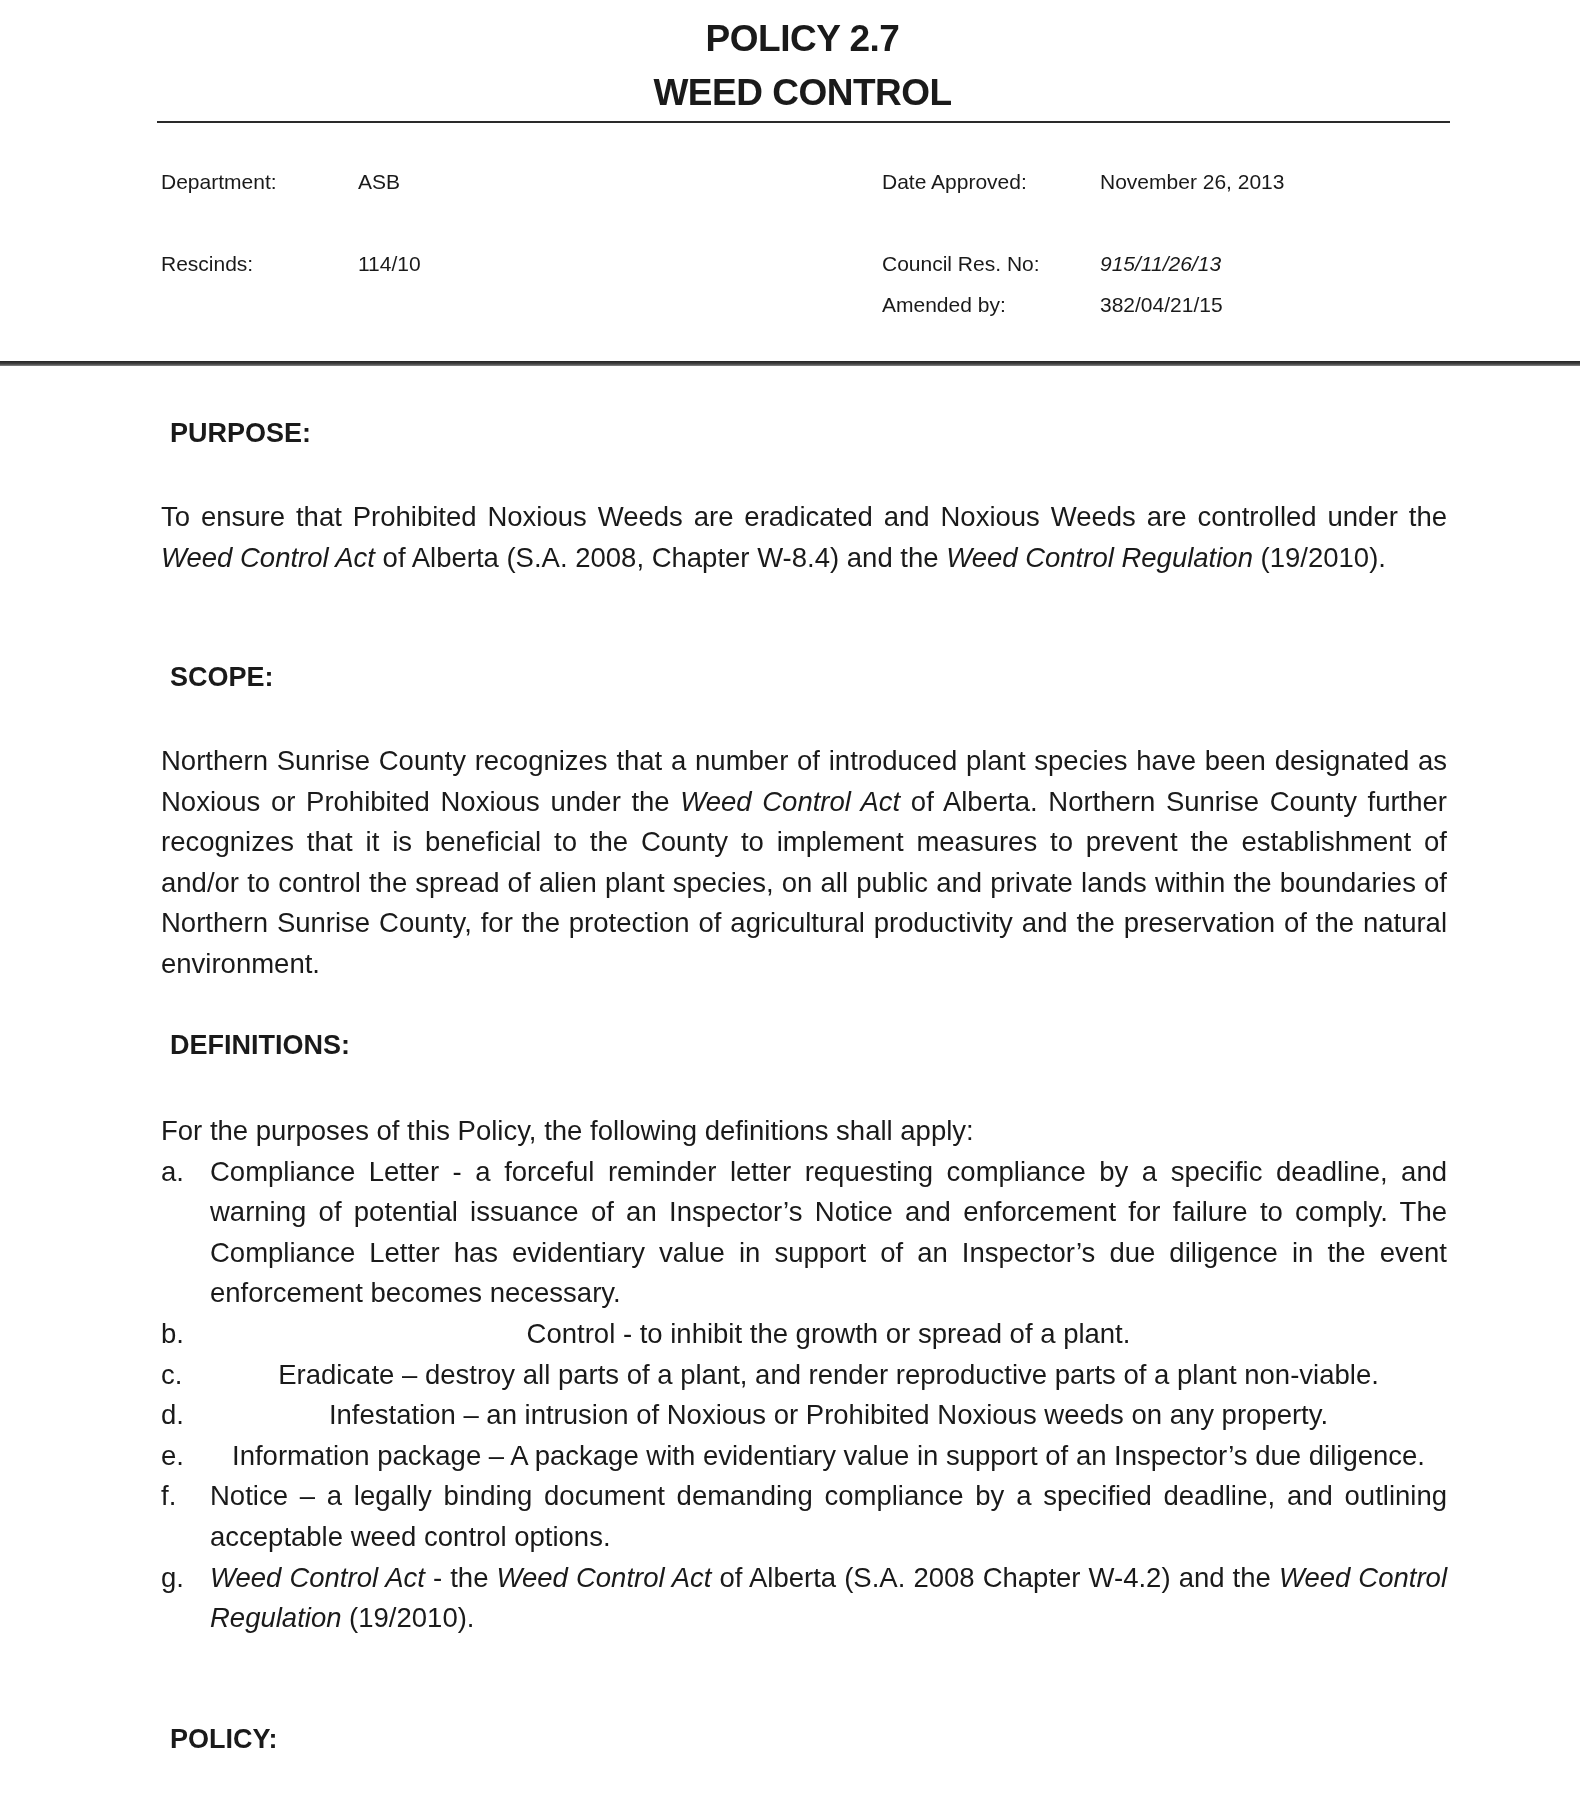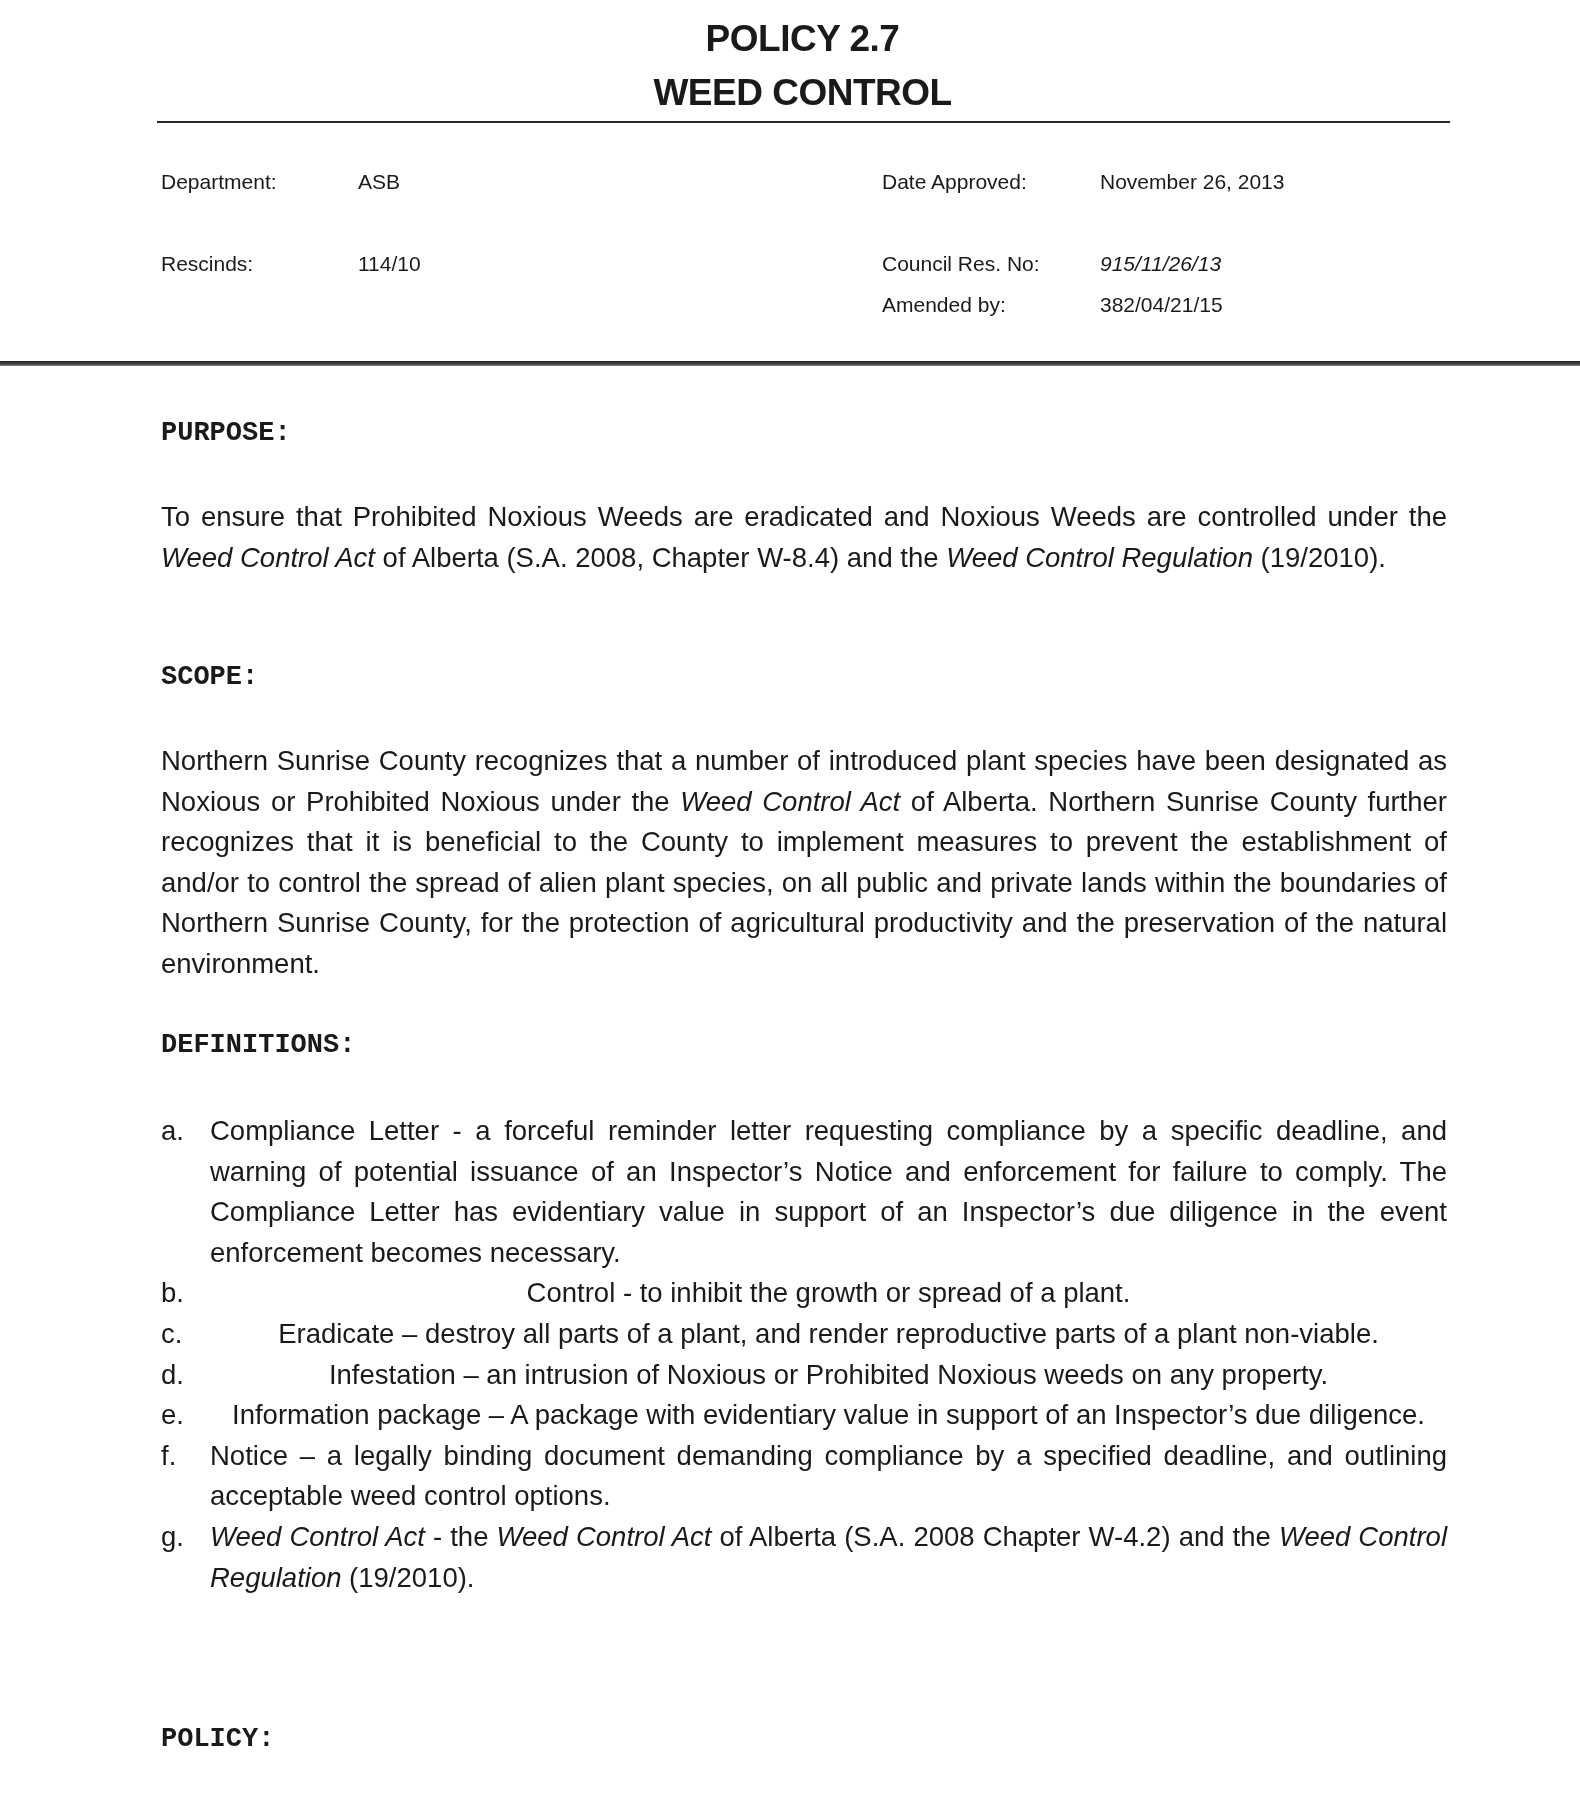--- a/index.html
+++ b/index.html
@@ -5,21 +5,21 @@
   html, body { margin: 0; padding: 0; background: #ffffff; }
   body { width: 1580px; height: 1797px; position: relative; overflow: hidden;
          font-family: "Liberation Sans", "DejaVu Sans", sans-serif; color: #1a1a1a; }
   .title { position: absolute; left: 0; width: 1605px; text-align: center;
            font-weight: bold; font-size: 37px; letter-spacing: -0.5px; }
   .rule-thin { position: absolute; left: 157px; width: 1293px; height: 2px; background: #2a2a2a; top: 121px; }
   .rule-thick { position: absolute; left: 0; width: 1580px; top: 361px; height: 5px;
                 background: linear-gradient(#222 0, #444 60%, #888 100%); }
   .meta { position: absolute; font-size: 21px; white-space: nowrap; }
   .meta.right { }
-  .heading { position: absolute; left: 161px; font-size: 27px; font-weight: bold; font-family: Liberation Mono, monospace; }
+  .heading { position: absolute; left: 170px; font-size: 27px; font-weight: bold; }
   .para { position: absolute; left: 161px; width: 1286px; font-size: 27.5px; line-height: 40.6px;
           text-align: justify; }
   .para i, .def-text i { font-style: italic; }
   .deflist { position: absolute; left: 161px; width: 1286px; top: 1111px; font-size: 27.5px; line-height: 40.6px; }
   .def-intro { display: block; }
   .def-item { display: flex; }
   .def-letter { width: 49px; flex: none; }
   .def-text { flex: 1; text-align: justify; }
   .def-text.left { text-align: center; }
 </style>
@@ -47,20 +47,21 @@
   <div class="rule-thick"></div>
 
   <div class="heading" style="top:418px;">PURPOSE:</div>
   <div class="para" style="top:497px;"><span>To ensure that Prohibited Noxious Weeds are eradicated and Noxious Weeds are controlled under the </span><i>Weed Control Act</i><span> of Alberta (S.A. 2008, Chapter W-8.4) and the </span><i>Weed Control Regulation</i><span> (19/2010).</span></div>
 
   <div class="heading" style="top:662px;">SCOPE:</div>
   <div class="para" style="top:741px;"><span>Northern Sunrise County recognizes that a number of introduced plant species have been designated as Noxious or Prohibited Noxious under the </span><i>Weed Control Act</i><span> of Alberta.  Northern Sunrise County further recognizes that it is beneficial to the County to implement measures to prevent the establishment of and/or to control the spread of alien plant species, on all public and private lands within the boundaries of Northern Sunrise County, for the protection of agricultural productivity and the preservation of the natural environment.</span></div>
 
   <div class="heading" style="top:1030px;">DEFINITIONS:</div>
   <div class="deflist">
+    <span class="def-intro">For the purposes of this Policy, the following definitions shall apply:</span>
     <div class="def-item">
       <span class="def-letter">a.</span>
       <span class="def-text">Compliance Letter - a forceful reminder letter requesting compliance by a specific deadline, and warning of potential issuance of an Inspector’s Notice and enforcement for failure to comply.  The Compliance Letter has evidentiary value in support of an Inspector’s due diligence in the event enforcement becomes necessary.</span>
     </div>
     <div class="def-item">
       <span class="def-letter">b.</span>
       <span class="def-text left">Control - to inhibit the growth or spread of a plant.</span>
     </div>
     <div class="def-item">
       <span class="def-letter">c.</span>

